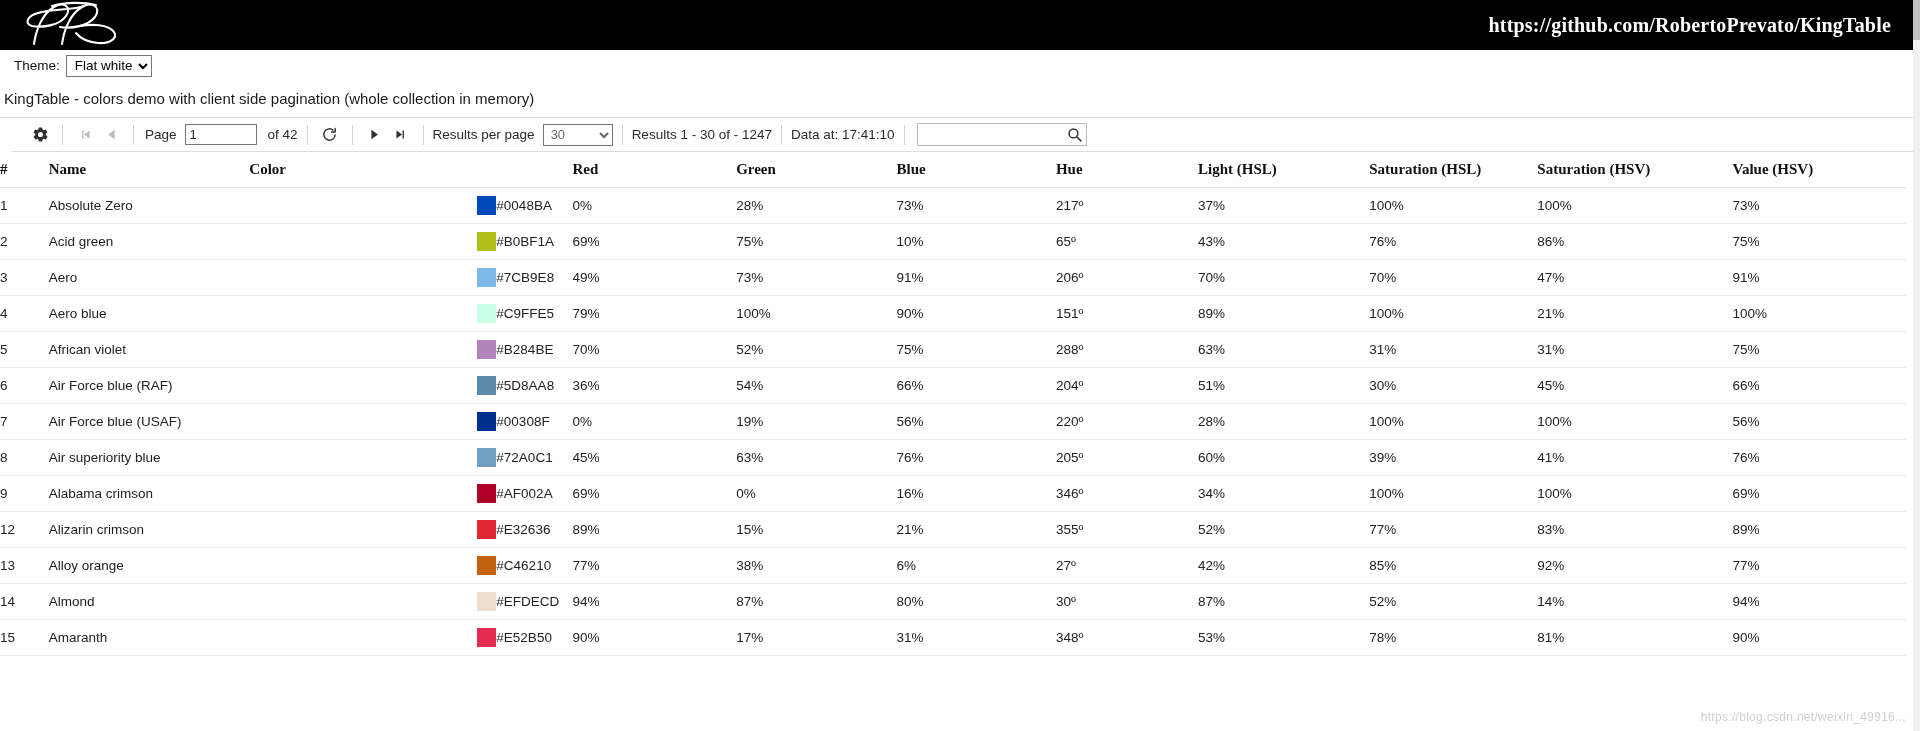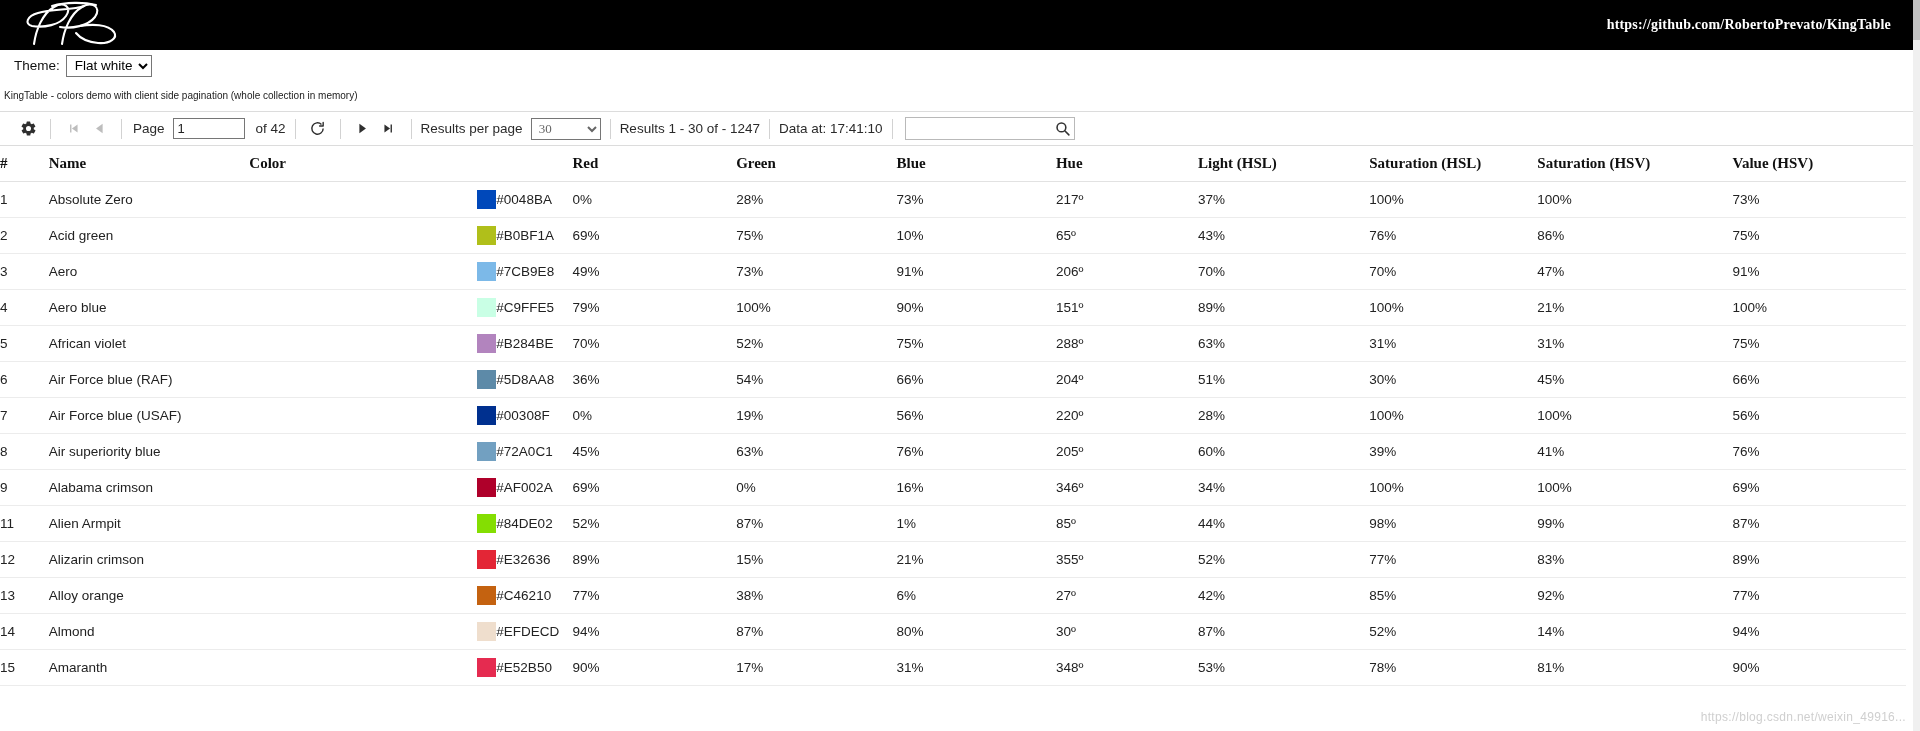--- a/index.html
+++ b/index.html
@@ -31,21 +31,21 @@
     position: relative;
     flex: 0 0 auto;
     padding-left: 18px;
   }
   .logo-wrap svg { display: block; }
   .topbar .spacer { flex: 1 1 auto; }
   .site-url {
     color: #ffffff;
     font-family: "Liberation Serif", serif;
     font-weight: bold;
-    font-size: 14px;
+    font-size: 20px;
     letter-spacing: .2px;
     padding-right: 22px;
     white-space: nowrap;
   }
   
   .theme-row {
     height: 31px;
     display: flex;
     align-items: center;
     padding-left: 14px;
@@ -58,36 +58,37 @@
     font-family: "Liberation Sans", sans-serif;
     font-size: 13.5px;
     height: 22px;
     padding: 1px 2px 1px 4px;
     border: 1px solid #767676;
     background: #fff;
     color: #000;
   }
   
   .table-desc {
-    font-size: 10px;
+    font-size: 15px;
     color: #1b1b1b;
     padding: 9px 0 10px 4px;
     border-bottom: 1px solid #dcdcdc;
     margin-right: 7px;
   }
   
   .toolbar {
     display: flex;
     align-items: center;
     height: 34px;
     padding: 0 12px 0 6px;
     border-bottom: 1px solid #dcdcdc;
     margin-right: 7px;
     font-size: 13.5px;
     color: #2a2a2a;
+    margin-left: 12px;
   }
   .tb-group {
     display: flex;
     align-items: center;
     height: 34px;
     padding: 0 9px;
   }
   .tb-sep {
     width: 1px;
     height: 20px;
@@ -115,21 +116,21 @@
     padding: 0 4px;
     color: #222;
   }
   .page-of { margin-left: 11px; }
   .rpp-label { margin-right: 8px; }
   .rpp-select {
     width: 70px;
     height: 22px;
     border: 1px solid #767676;
     background: #fff;
-    font-family: Liberation Serif, serif;
+    font-family: Liberation Sans, sans-serif;
     font-size: 13px;
     color: #666;
     padding-left: 3px;
   }
   .tb-text { white-space: nowrap; }
   .search-wrap {
     position: relative;
     margin-left: 12px;
   }
   .search-input {
@@ -540,38 +541,20 @@
             <td>69%</td>
             <td>0%</td>
             <td>16%</td>
             <td>346º</td>
             <td>34%</td>
             <td>100%</td>
             <td>100%</td>
             <td>69%</td>
           </tr>
           <tr>
-            <td class="pad-l">11</td>
-            <td class="pad-name">Alien Armpit</td>
-            <td class="swatch-cell">
-              <div class="swatch-inner">
-                <span class="swatch" style="background: rgb(132, 222, 2);"></span>
-                <span class="hexcode">#84DE02</span>
-              </div>
-            </td>
-            <td>52%</td>
-            <td>87%</td>
-            <td>1%</td>
-            <td>85º</td>
-            <td>44%</td>
-            <td>98%</td>
-            <td>99%</td>
-            <td>87%</td>
-          </tr>
-          <tr>
             <td class="pad-l">12</td>
             <td class="pad-name">Alizarin crimson</td>
             <td class="swatch-cell">
               <div class="swatch-inner">
                 <span class="swatch" style="background: rgb(227, 38, 54);"></span>
                 <span class="hexcode">#E32636</span>
               </div>
             </td>
             <td>89%</td>
             <td>15%</td>

